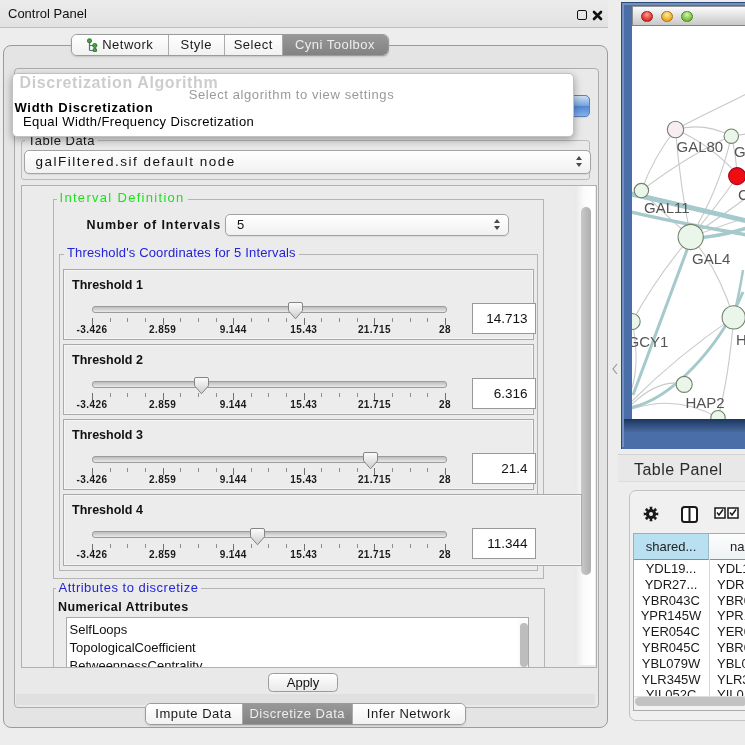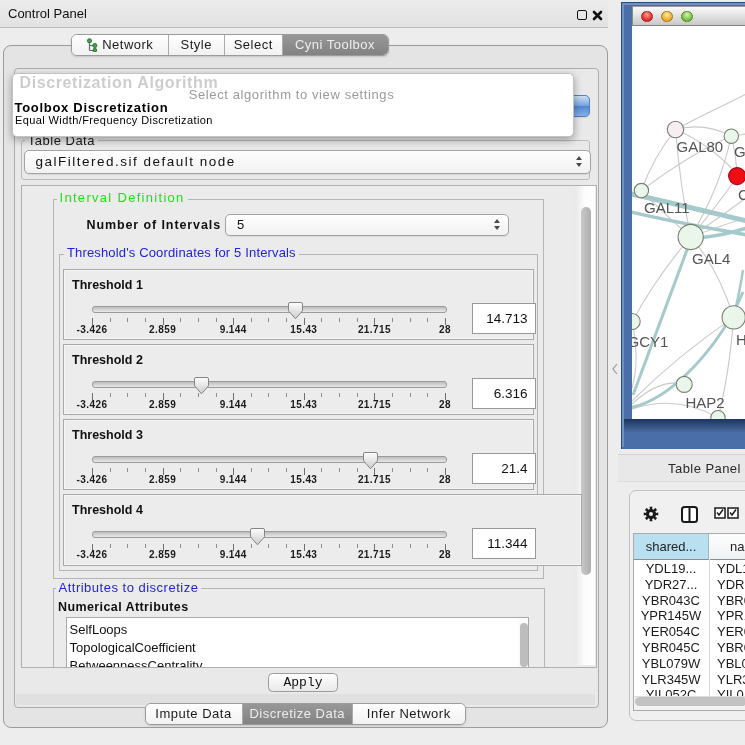--- a/index.html
+++ b/index.html
@@ -162,39 +162,39 @@
  border:1px solid #a9a9a9;border-bottom:none;overflow:hidden;">
  <div class="a" style="left:2.5px;top:4px;font-size:13px;color:#111;">SelfLoops</div>
  <div class="a" style="left:2.5px;top:22px;font-size:13px;color:#111;">TopologicalCoefficient</div>
  <div class="a" style="left:2.5px;top:40px;font-size:13px;color:#111;">BetweennessCentrality</div>
  <div class="a" style="left:451px;top:0;width:10px;height:49px;background:#fbfbfb;"></div>
  <div class="a" style="left:452.5px;top:5px;width:8px;height:44px;border-radius:4px;background:#bdbdbd;"></div>
 </div>
 
 <div class="a" style="left:268px;top:672.5px;width:68px;height:17px;border:1px solid #9c9c9c;
  border-radius:4.5px;background:linear-gradient(#ffffff,#e9e9e9);text-align:center;
- font-size:13px;color:#111;line-height:17px;font-family:Liberation Mono, monospace;">Apply</div>
+ font-size:13px;color:#111;line-height:17px;">Apply</div>
 
 <div class="tabseg" style="left:144.5px;top:702.5px;">
  <div style="width:96px;">Impute Data</div>
  <div class="sel" style="width:110.5px;">Discretize Data</div>
  <div style="width:112.5px;">Infer Network</div>
   </div>
 
 <div class="combo" style="left:554px;top:95px;width:34px;height:20px;">
  <div class="a" style="right:-1px;top:-1px;width:17px;height:20px;border:1px solid #5a82b8;border-radius:0 5px 5px 0;
   background:linear-gradient(#cfe0f5,#74a2dd 50%,#4f86d2 50%,#85b2ea);"></div>
   </div>
 
 <div class="a" style="left:11.5px;top:73px;width:560px;height:61.5px;background:#ffffff;
  border:1px solid #c2c2c2;border-radius:5px;box-shadow:0 3px 9px rgba(0,0,0,0.35);"></div>
 <div class="a" style="left:19.5px;top:73.5px;font-size:16px;font-weight:bold;color:rgba(40,40,40,0.24);letter-spacing:0.6px;">Discretization Algorithm</div>
 <div class="a" style="left:11.5px;top:86.5px;width:560px;text-align:center;font-size:13px;letter-spacing:0.6px;color:#9a9a9a;">Select algorithm to view settings</div>
-<div class="a" style="left:14.5px;top:99.5px;font-size:13px;font-weight:bold;letter-spacing:0.7px;color:#000;">Toolbox Discretization</div>
-<div class="a" style="left:15px;top:113.5px;font-size:11px;letter-spacing:0.4px;color:#000;">Equal Width/Frequency Discretization</div>
+<div class="a" style="left:14.5px;top:99.5px;font-size:13px;font-weight:bold;letter-spacing:0.7px;color:#000;">Width Discretization</div>
+<div class="a" style="left:23px;top:113.5px;font-size:13px;letter-spacing:0.4px;color:#000;">Equal Width/Frequency Discretization</div>
 
 <div class="tabseg" style="left:71px;top:33.5px;">
  <div style="width:95.5px;"><svg width="12" height="14" viewBox="0 0 12 14" style="margin-right:4px;">
    <path d="M3.5,3 V12.5 M3.5,7.5 H8 M3.5,12.5 H8" stroke="#5a6b7d" stroke-width="1.2" fill="none"></path>
    <circle cx="3.5" cy="2.8" r="2.1" fill="#48a048" stroke="#2e702e" stroke-width="0.9"></circle>
    <circle cx="8.8" cy="7.5" r="2.1" fill="#48a048" stroke="#2e702e" stroke-width="0.9"></circle>
    <circle cx="8.8" cy="12.2" r="1.9" fill="#48a048" stroke="#2e702e" stroke-width="0.9"></circle>
   </svg>Network</div>
  <div style="width:56.5px;">Style</div>
  <div style="width:57.5px;">Select</div>
@@ -274,21 +274,21 @@
   <text x="53.5" y="382">HAP2</text>
  </g>
 </svg>
 </div>
 
 <div class="a" style="left:624px;top:419px;width:121px;height:13px;
  background:linear-gradient(#1b355f,#49699f);"></div>
 
 <div class="a" style="left:618px;top:454px;width:127px;height:28px;background:#e8e8e8;
  border-top:1px solid #d2d2d2;border-bottom:1px solid #dcdcdc;box-sizing:border-box;"></div>
-<div class="a" style="left:634px;top:461px;font-size:13px;letter-spacing:0.45px;color:#2a2a2a;margin-left:34px;">Table Panel</div>
+<div class="a" style="left:634px;top:461px;font-size:16px;letter-spacing:0.45px;color:#2a2a2a;">Table Panel</div>
 
 <div class="a" style="left:629px;top:490px;width:130px;height:229px;background:#f0f0f0;
  border:1px solid #c2c2c2;border-radius:7px;"></div>
 
 <svg class="a" style="left:643px;top:506px;" width="16" height="16" viewBox="0 0 16 16">
  <path fill-rule="evenodd" fill="#1a1a1a" d="M15.25,6.50 L15.25,9.50 L13.09,9.05 L12.35,10.85 L14.18,12.06 L12.06,14.18 L10.85,12.35 L9.05,13.09 L9.50,15.25 L6.50,15.25 L6.95,13.09 L5.15,12.35 L3.94,14.18 L1.82,12.06 L3.65,10.85 L2.91,9.05 L0.75,9.50 L0.75,6.50 L2.91,6.95 L3.65,5.15 L1.82,3.94 L3.94,1.82 L5.15,3.65 L6.95,2.91 L6.50,0.75 L9.50,0.75 L9.05,2.91 L10.85,3.65 L12.06,1.82 L14.18,3.94 L12.35,5.15 L13.09,6.95 Z M10.0,8 A2.0,2.0 0 1 0 6.0,8 A2.0,2.0 0 1 0 10.0,8 Z"></path>
 </svg>
 <svg class="a" style="left:681px;top:506px;" width="17" height="17" viewBox="0 0 17 17">
  <rect x="1" y="1" width="15" height="15" rx="2.5" fill="#fff" stroke="#1a1a1a" stroke-width="2"></rect>
  <path d="M8.5,1 V16" stroke="#1a1a1a" stroke-width="2"></path>

